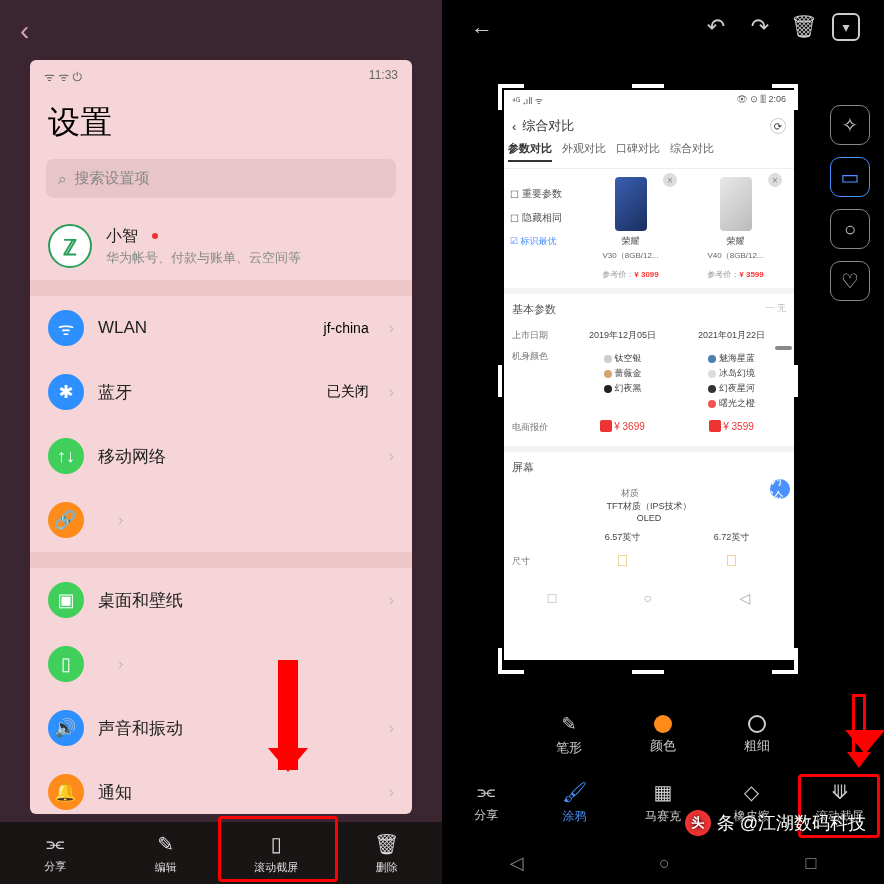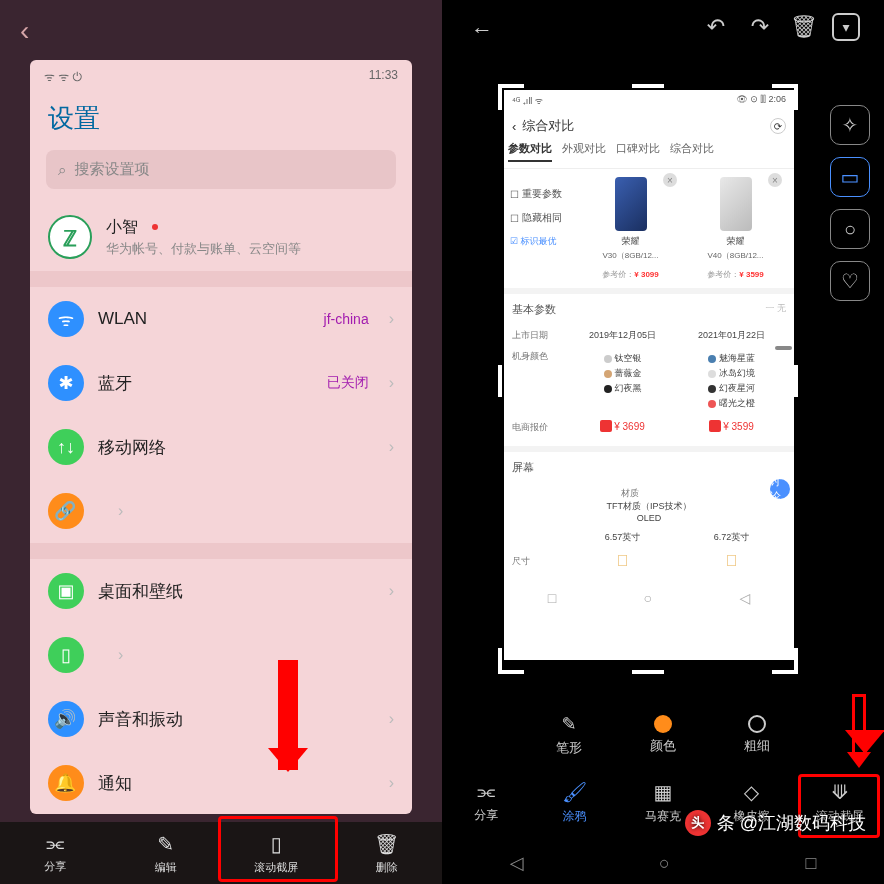--- a/index.html
+++ b/index.html
@@ -5,32 +5,32 @@
 * { box-sizing: border-box; margin: 0; padding: 0; }
 body { font-family: -apple-system, "PingFang SC", "Microsoft YaHei", sans-serif; background: #fff; width: 884px; height: 884px; overflow: hidden; position: relative; }
 .container { display: flex; width: 100%; height: 100%; }
 .left-panel, .right-panel { width: 442px; height: 884px; position: relative; }
 .left-panel { background: #3a2530; }
 
 
 .settings-screen { position: absolute; top: 60px; left: 30px; right: 30px; bottom: 70px; background: #f5d5d8; border-radius: 6px; overflow: hidden; }
 .left-back { position: absolute; top: 15px; left: 20px; color: #d5a5a8; font-size: 28px; }
 .status-bar-left { display: flex; justify-content: space-between; padding: 8px 14px 4px; font-size: 12px; color: #666; }
-.settings-title { font-size: 26px; font-weight: 500; padding: 12px 18px 14px; color: #0369a1; }
+.settings-title { font-size: 32px; font-weight: 500; padding: 12px 18px 14px; color: #000000; }
 .search-box { margin: 0 16px 14px; background: #e8c5c8; border-radius: 8px; padding: 10px 12px; color: #888; font-size: 15px; display: flex; align-items: center; gap: 8px; }
 .profile-row { display: flex; align-items: center; padding: 12px 18px; gap: 14px; }
 .profile-icon { width: 44px; height: 44px; border-radius: 50%; background: #fff; border: 2px solid #2a9f5a; display: flex; align-items: center; justify-content: center; color: #2a9f5a; font-size: 22px; font-weight: bold; }
 .profile-text .name { font-size: 16px; color: #222; display: flex; align-items: center; gap: 14px; }
 .profile-text .sub { font-size: 13px; color: #888; margin-top: 2px; }
 .red-dot { width: 6px; height: 6px; background: #e33; border-radius: 50%; }
 .section-gap { height: 16px; background: #edc7ca; }
 .setting-row { display: flex; align-items: center; padding: 14px 18px; gap: 14px; }
 .setting-icon { width: 36px; height: 36px; border-radius: 50%; display: flex; align-items: center; justify-content: center; color: #fff; font-size: 18px; flex-shrink: 0; }
 .setting-label { flex: 1; font-size: 17px; color: #222; }
-.setting-value { font-size: 14px; color: #a21caf; }
+.setting-value { font-size: 14px; color: #000000; }
 .chevron { color: #bbb; font-size: 16px; margin-left: 6px; }
 
 .left-toolbar { position: absolute; bottom: 0; left: 0; right: 0; height: 62px; background: #1a1515; display: flex; }
 .tb-item { flex: 1; display: flex; flex-direction: column; align-items: center; justify-content: center; color: #ddd; font-size: 11px; gap: 4px; }
 .tb-icon { font-size: 20px; color: #ddd; }
 .red-box { position: absolute; border: 3px solid #ff0000; border-radius: 4px; }
 .red-arrow-down { position: absolute; width: 20px; background: #ff0000; }
 .red-arrow-down::after { content: ''; position: absolute; bottom: -22px; left: -10px; border: 20px solid transparent; border-top: 24px solid #ff0000; }
 
 
@@ -308,21 +308,21 @@
           </div>
         </div>
         <div class="comp-section">
           <div class="comp-section-title">
               <span>屏幕</span>
             </div>
           <div class="comp-row" style="position:relative;flex-direction:column;">
             <div class="comp-row-label">材质</div>
             <div class="comp-row-val">TFT材质（IPS技术）</div>
             <div class="comp-row-val">OLED</div>
-            <div style="position:absolute; right:-4px; top:-4px; background:#4a90ff; color:#fff; width:20px; height:20px; border-radius:50%; font-size:11px; display:flex; align-items:center; justify-content:center;">讨论</div>
+            <div style="position:absolute; right:-4px; top:-4px; background:#4a90ff; color:#fff; width:20px; height:20px; border-radius:50%; font-size:14px; display:flex; align-items:center; justify-content:center;">讨论</div>
           </div>
           <div class="comp-row">
             <div class="comp-row-label"></div>
             <div class="comp-row-val">6.57英寸</div>
             <div class="comp-row-val">6.72英寸</div>
           </div>
           <div class="comp-row">
             <div class="comp-row-label">尺寸</div>
             <div class="comp-row-val" style="color:#e8b050; font-size:16px;">⎕</div>
             <div class="comp-row-val" style="color:#e8b050; font-size:16px;">⎕</div>

